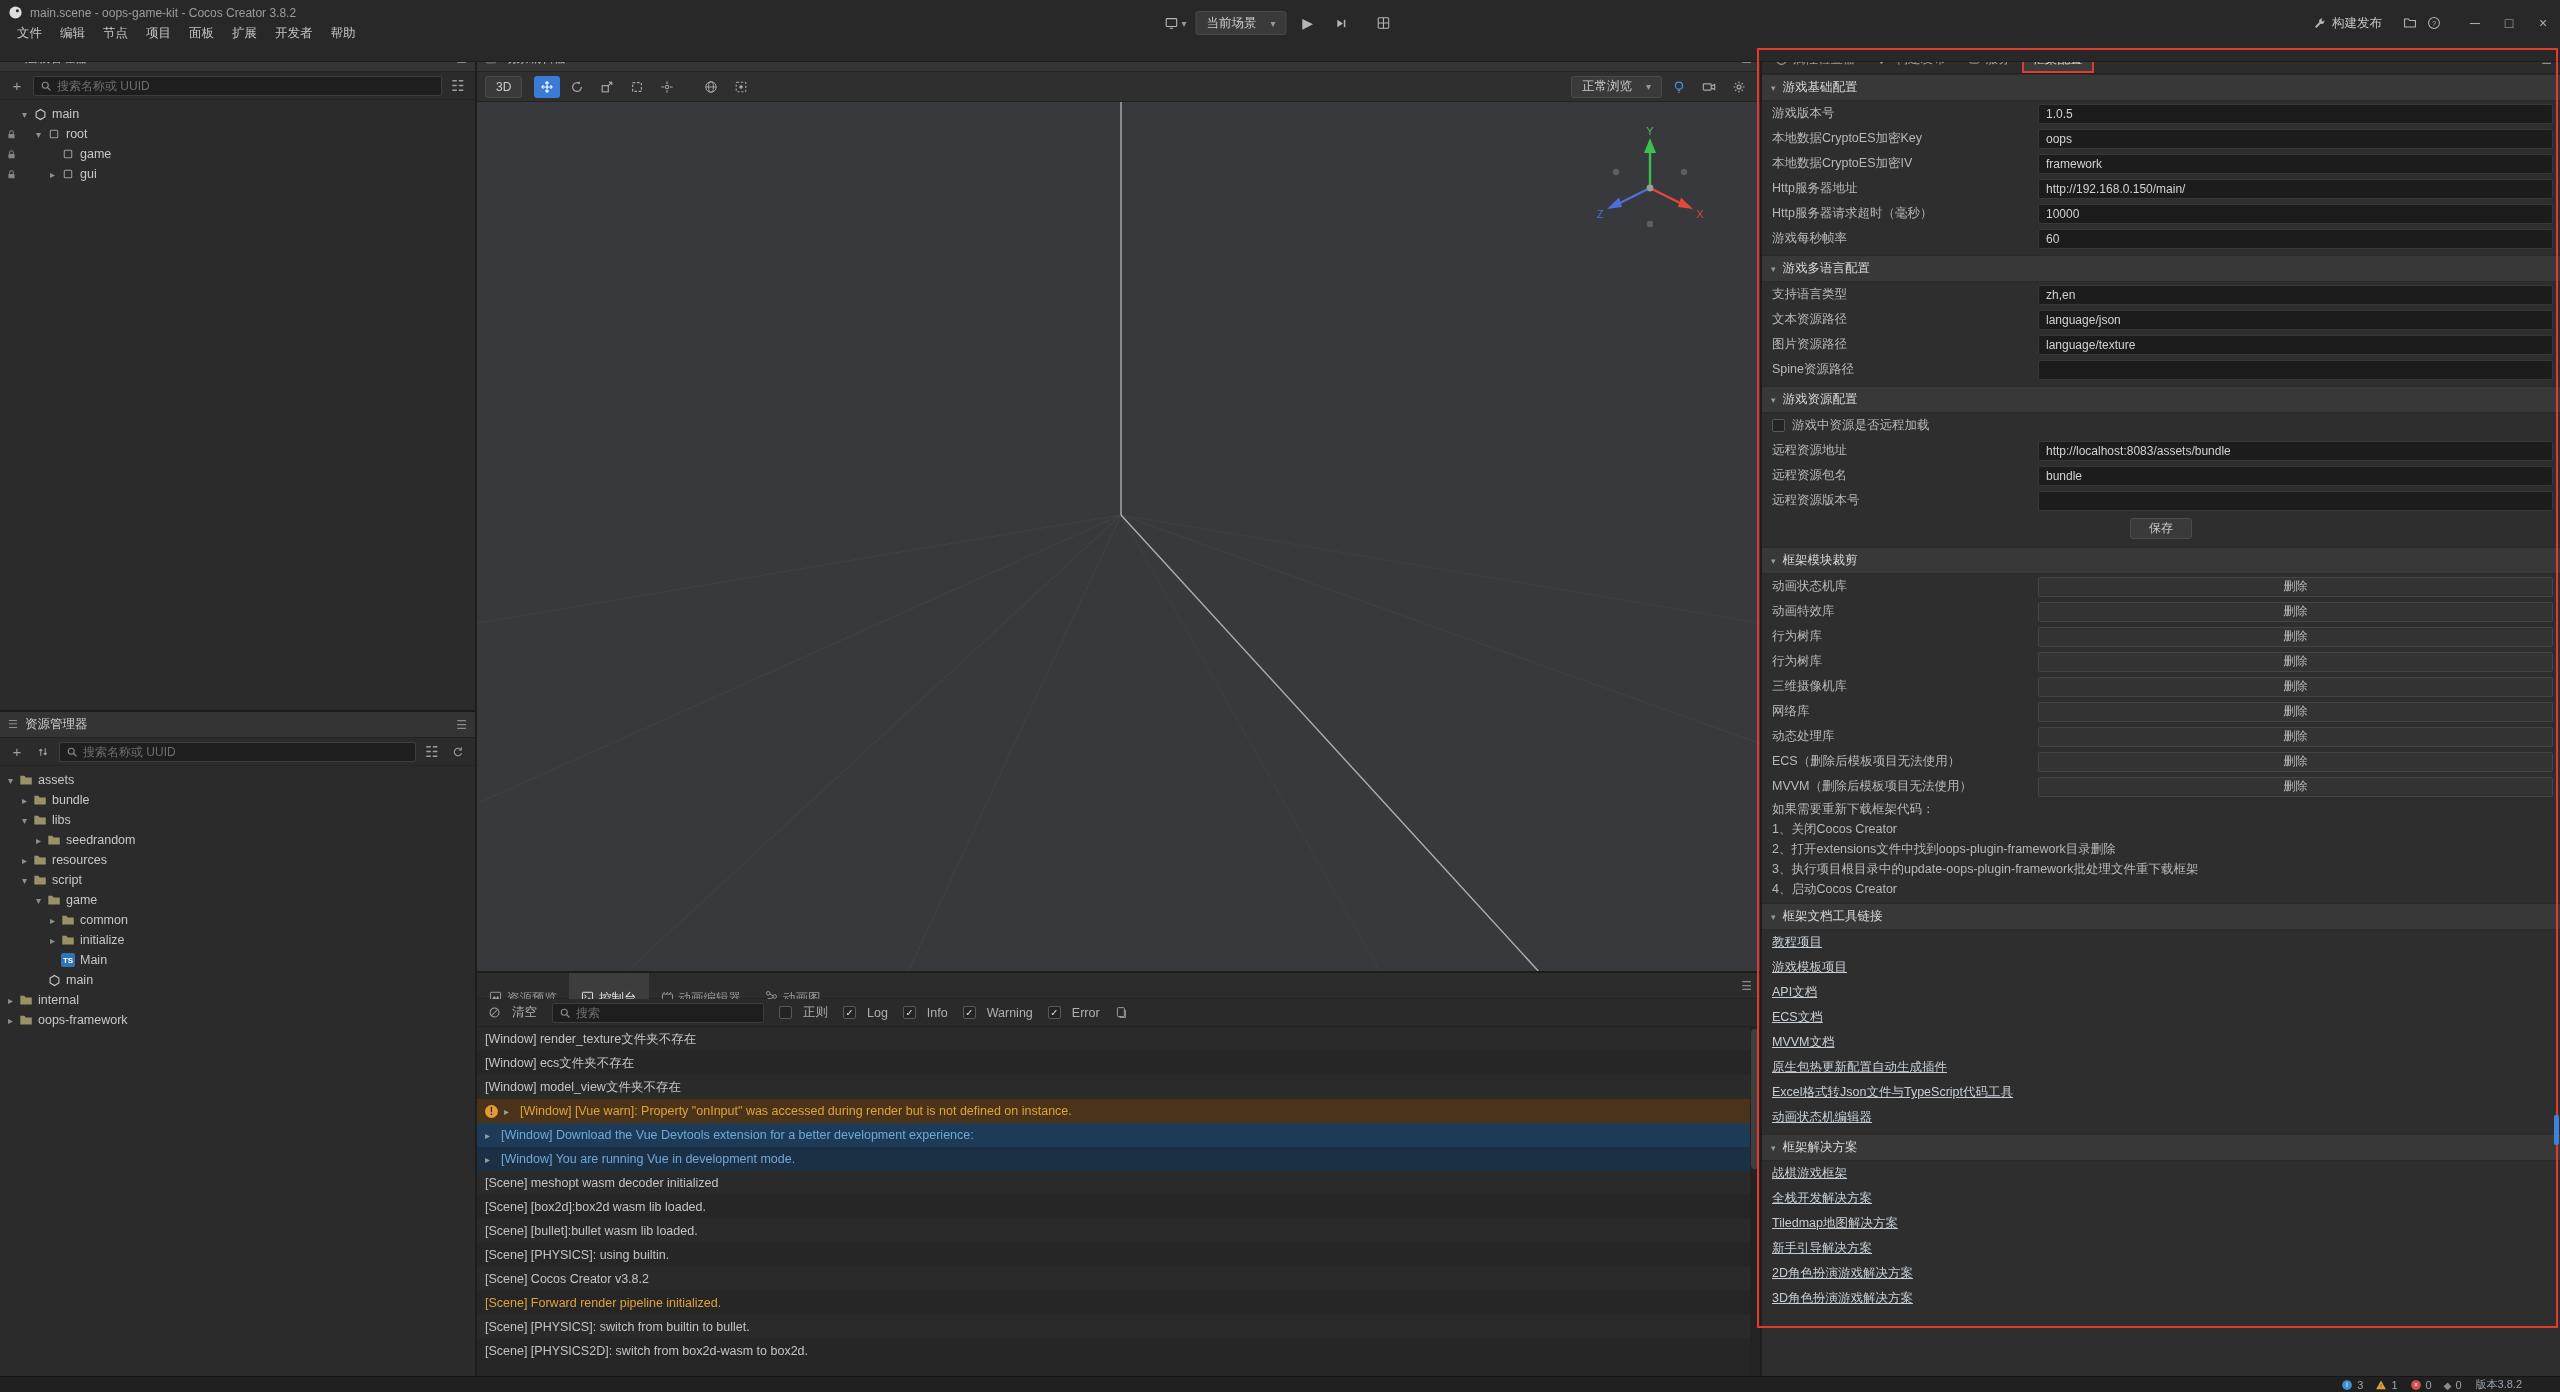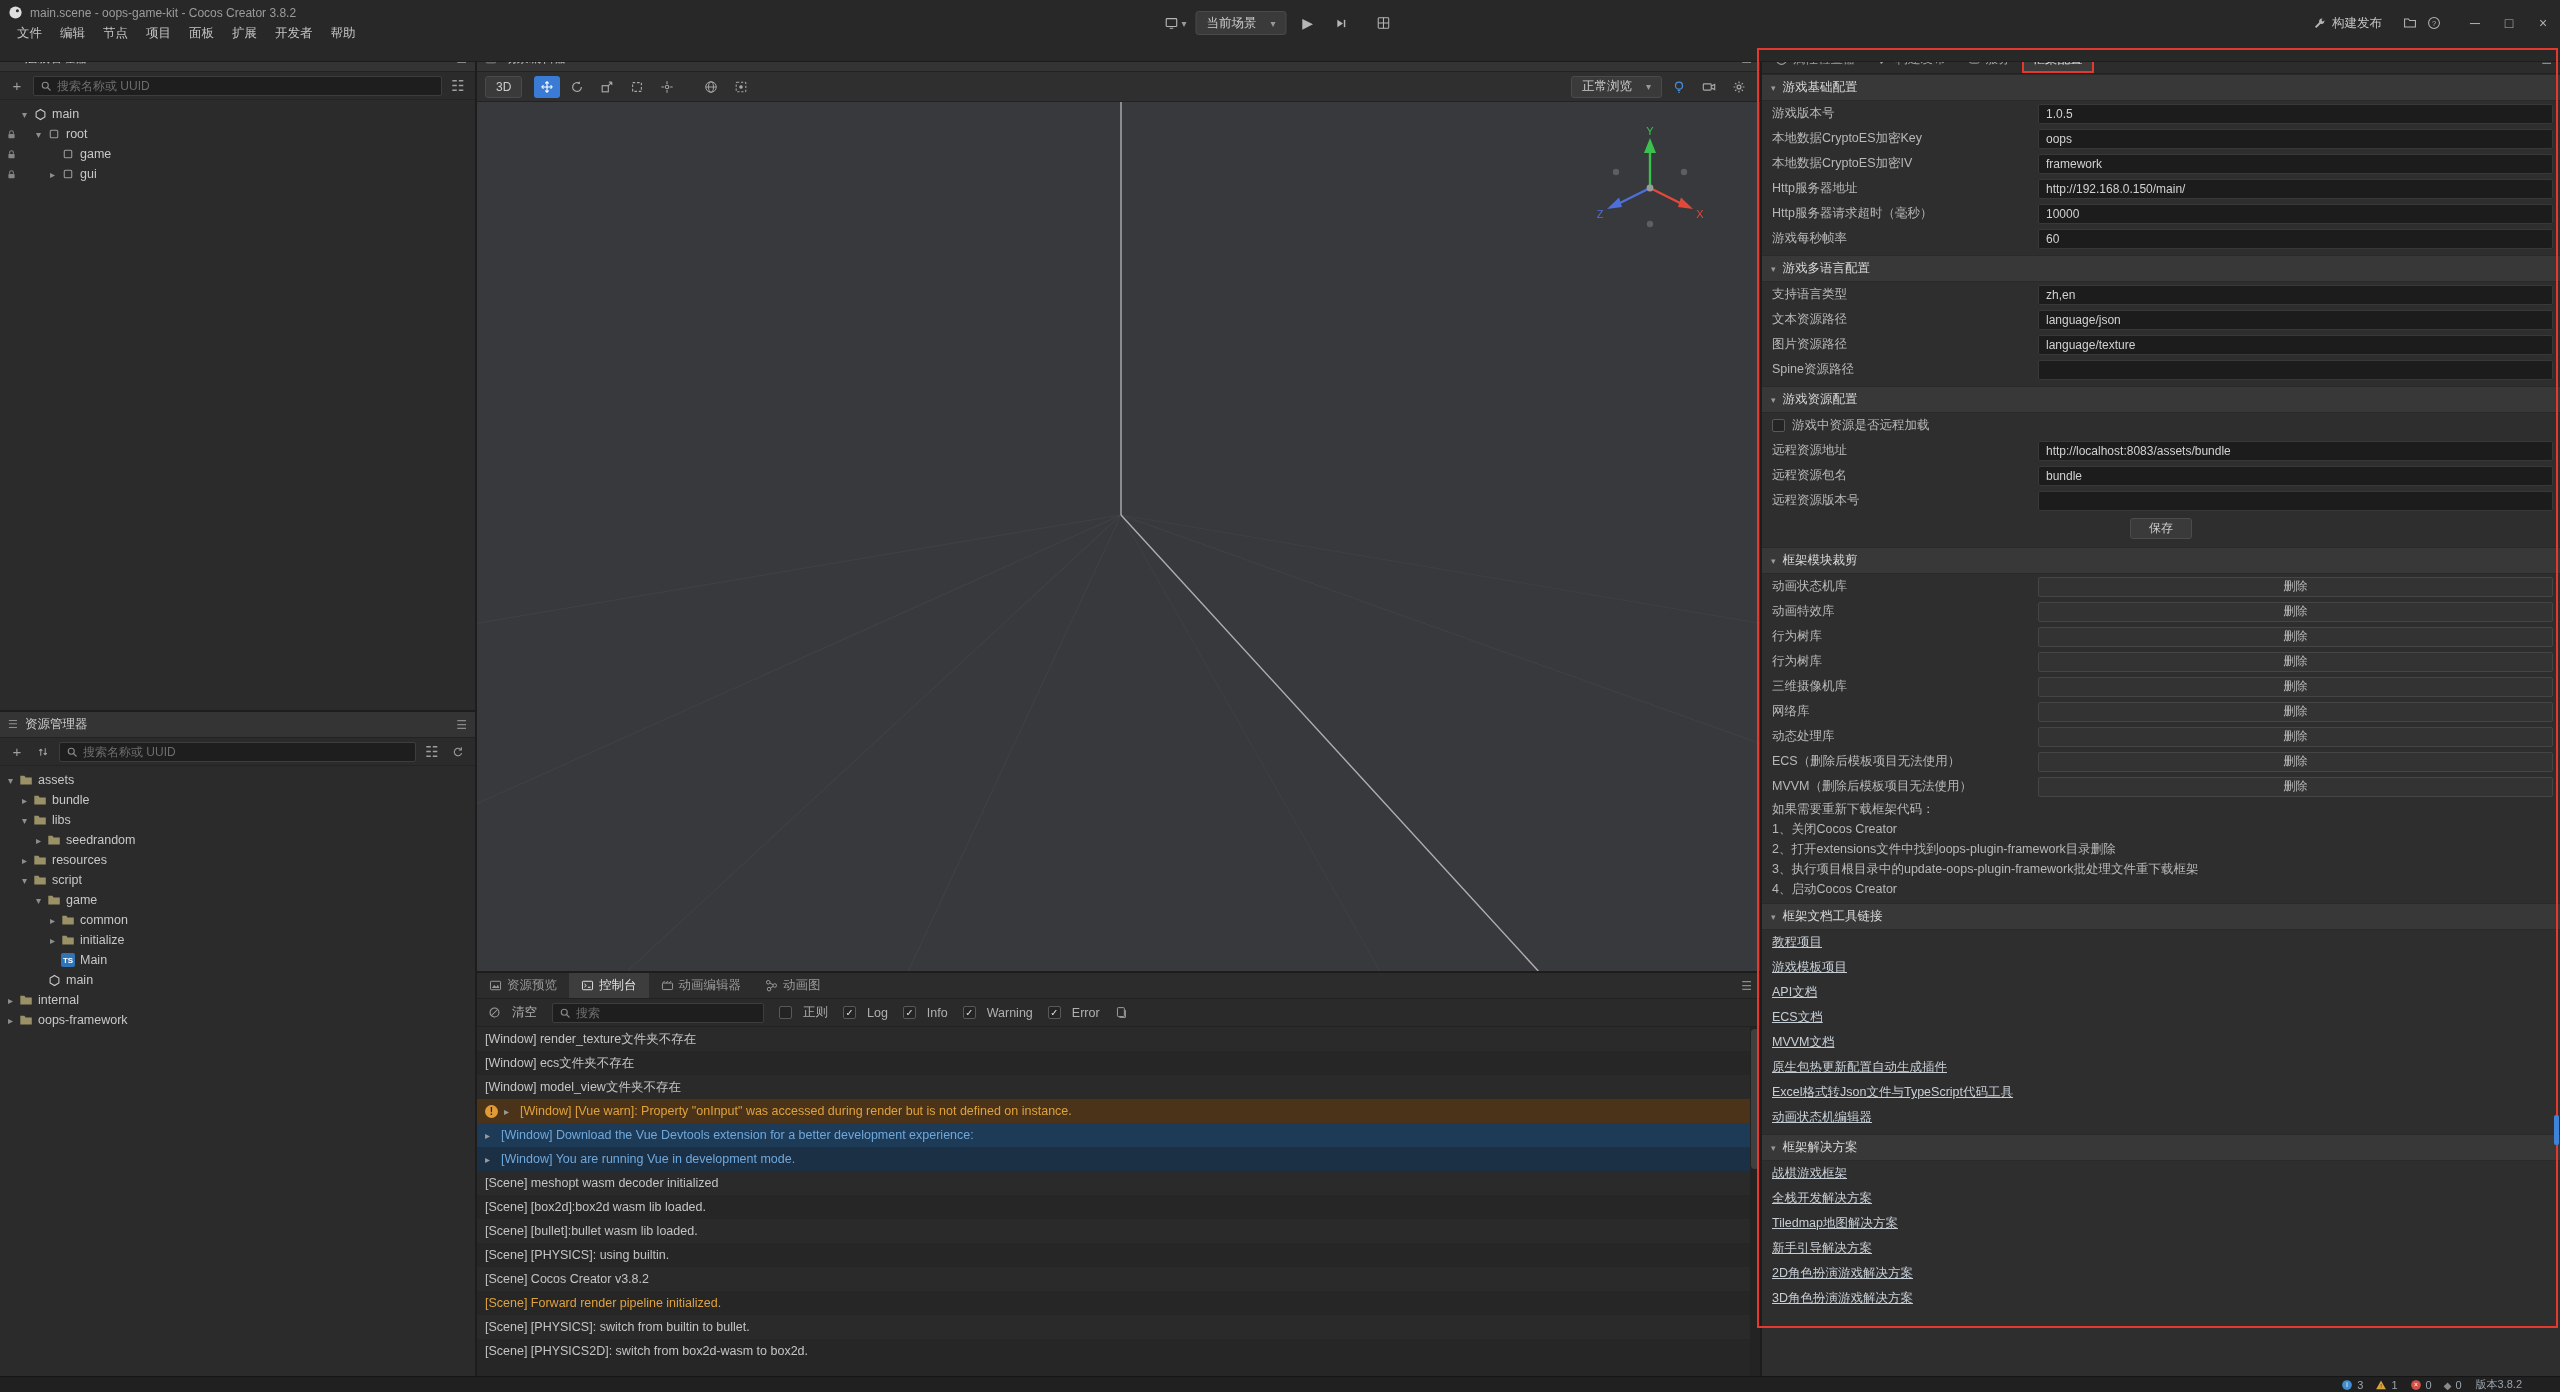--- a/index.html
+++ b/index.html
@@ -63,21 +63,21 @@
   .tool-gap{width:10px}
   .st-spacer{flex:1}
   .viewport{flex:1;position:relative;background:#37393c;overflow:hidden}
   .axes{position:absolute;left:0;top:0;width:100%;height:100%}
   .gizmo{position:absolute;top:24px;right:50px}
 
   
   .console-panel{height:405px;border-top:2px solid #1d1d1d;display:flex;flex-direction:column;background:#262626}
   .console-tabs{height:26px;background:#2c2c2c;border-bottom:1px solid #222;display:flex;align-items:stretch;flex-shrink:0}
   .tabwrap{display:flex;align-items:stretch}
-  .ctab{display:flex;align-items:center;gap:5px;padding:0 12px;font-size:12.5px;color:#9a9a9a}
+  .ctab{display:flex;gap:5px;padding:17px 12px;font-size:12.5px;color:#9a9a9a}
   .ctab.active{background:#3d3d3d;color:#e4e4e4}
   .console-toolbar{height:28px;display:flex;align-items:center;gap:15px;padding:0 11px;border-bottom:1px solid #222;background:#2a2a2a;flex-shrink:0}
   .ct-group{display:flex;align-items:center;gap:11px;color:#b0b0b0;font-size:12.5px;white-space:nowrap}
   .console-search{width:212px;flex:none}
   .cb{width:13px;height:13px;border:1px solid #585858;background:#242424;border-radius:2px;display:inline-flex;align-items:center;justify-content:center;font-size:9.5px;color:#ddd;flex-shrink:0}
   .console-lines{flex:1;position:relative;overflow:hidden}
   .cline{height:24px;display:flex;align-items:center;padding-left:8px;font-size:12.5px;color:#c4c4c4;white-space:nowrap}
   .cline:nth-child(odd){background:#2a2a2a}
   .cl-warning{background:#4a3318 !important;color:#e0a23c}
   .cl-info{background:#1d3a57 !important;color:#6fa8dc}

